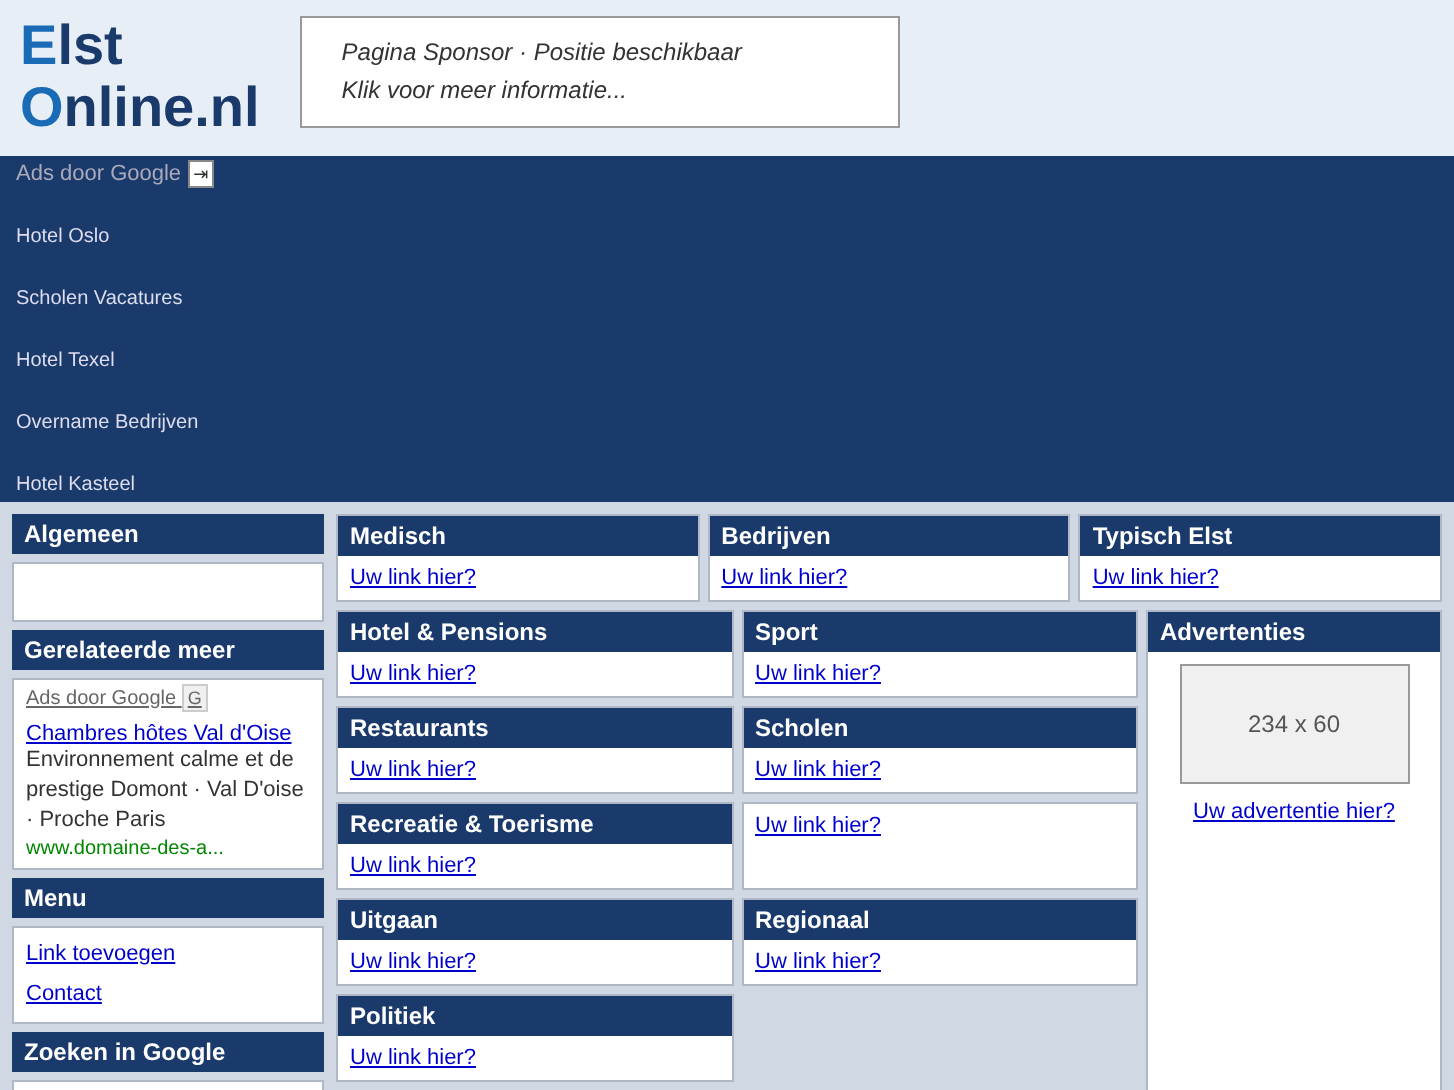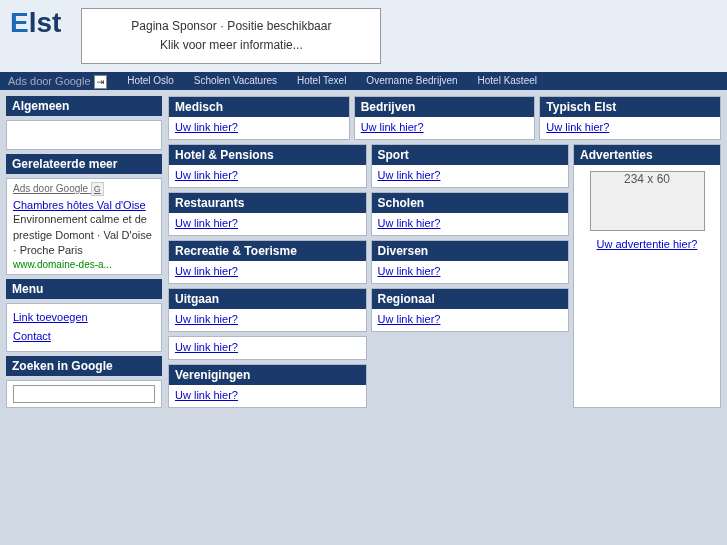--- a/index.html
+++ b/index.html
@@ -5,24 +5,24 @@
     * { margin: 0; padding: 0; box-sizing: border-box; }
     body { font-family: Arial, sans-serif; font-size: 12px; background: #d0d8e4; width: 727px; }
 
     a { color: #00c; text-decoration: underline; font-size: 11px; }
 
     
     #header { display: flex; align-items: flex-start; padding: 8px 10px; background: #e8eef5; }
     #logo { font-size: 28px; font-weight: bold; color: #1a3a6b; line-height: 1.1; margin-right: 20px; }
     #logo span.e { color: #1a6bb5; }
     #logo span.o { color: #1a6bb5; }
-    #sponsor-box { border: 1px solid #999; background: #fff; padding: 8px 20px; text-align: center; font-size: 12px; color: #333; line-height: 1.6; min-width: 300px; }
-
-    
-    #adbar { background: #1a3a6b; padding: 3px 8px; display: flex; align-items: flex-start; gap: 20px; flex-wrap: wrap; }
+    #sponsor-box { border: 1px solid #999; background: #fff; padding: 8px 20px; text-align: left; font-size: 12px; color: #333; line-height: 1.6; min-width: 300px; font-style: italic; }
+
+    
+    #adbar { background: #1a3a6b; padding: 3px 8px; display: flex; align-items: flex-start; gap: 20px; flex-wrap: wrap; flex-direction: column; }
     #adbar span { color: #aab; font-size: 11px; }
     #adbar a { color: #dde; font-size: 10px; text-decoration: none; }
 
     
     #main { display: flex; gap: 0; padding: 6px; gap: 6px; }
 
     
     #sidebar { width: 156px; flex-shrink: 0; display: flex; flex-direction: column; gap: 4px; }
 
     .sidebar-section-title { background: #1a3a6b; color: #fff; font-weight: bold; font-size: 12px; padding: 3px 6px; }
@@ -45,35 +45,36 @@
     #content { flex: 1; display: flex; flex-direction: column; gap: 4px; }
 
     .cat-block { background: #fff; border: 1px solid #b0b8c8; }
     .cat-title { background: #1a3a6b; color: #fff; font-weight: bold; font-size: 12px; padding: 3px 6px; }
     .cat-body { padding: 3px 6px 5px 6px; }
     .cat-body a { color: #00c; font-size: 11px; }
 
     
     .ad-block { background: #fff; border: 1px solid #b0b8c8; }
     .ad-block .ad-title { background: #1a3a6b; color: #fff; font-weight: bold; font-size: 12px; padding: 3px 6px; }
-    .ad-banner { border: 1px solid #999; width: 115px; height: 60px; background: #f0f0f0; display: flex; align-items: flex-start; justify-content: center; font-size: 12px; color: #555; margin: 6px auto; }
+    .ad-banner { border: 1px solid #999; width: 115px; height: 60px; background: #f0f0f0; display: flex; align-items: center; justify-content: center; font-size: 12px; color: #555; margin: 6px auto; }
     .ad-link { text-align: center; padding-bottom: 4px; }
     .ad-link a { font-size: 11px; color: #00c; }
 
     
     .content-row { display: flex; gap: 4px; }
     .content-row .cat-block { flex: 1; }
     .right-panel { width: 148px; flex-shrink: 0; }
   </style>
 </head>
 <body>
 
 <div id="header">
   <div id="logo">
     <div><span class="e">E</span><span>lst</span></div>
+    <div><span class="o">O</span><span>nline.nl</span></div>
   </div>
   <div id="sponsor-box">
     <div>Pagina Sponsor · Positie beschikbaar</div>
     <div>Klik voor meer informatie...</div>
   </div>
 </div>
 
 <div id="adbar">
   <span>Ads door Google <span style="background:#fff;color:#333;font-size:9px;padding:1px 2px;border:1px solid #888;">⇥</span></span>
   <a href="#">Hotel Oslo</a>
@@ -155,38 +156,38 @@
             <div class="cat-body"><a href="#">Uw link hier?</a></div>
           </div>
         </div>
 
         <div class="content-row">
           <div class="cat-block">
             <div class="cat-title">Recreatie &amp; Toerisme</div>
             <div class="cat-body"><a href="#">Uw link hier?</a></div>
           </div>
           <div class="cat-block">
-            <div class="cat-title">Diversen</div>
             <div class="cat-body"><a href="#">Uw link hier?</a></div>
           </div>
         </div>
 
         <div class="content-row">
           <div class="cat-block">
             <div class="cat-title">Uitgaan</div>
             <div class="cat-body"><a href="#">Uw link hier?</a></div>
           </div>
           <div class="cat-block">
             <div class="cat-title">Regionaal</div>
             <div class="cat-body"><a href="#">Uw link hier?</a></div>
           </div>
         </div>
 
         <div class="content-row">
           <div class="cat-block" style="max-width:calc(50% - 2px);">
+            <div class="cat-title">Politiek</div>
             <div class="cat-body"><a href="#">Uw link hier?</a></div>
           </div>
         </div>
 
         <div class="content-row">
           <div class="cat-block" style="max-width:calc(50% - 2px);">
             <div class="cat-title">Verenigingen</div>
             <div class="cat-body"><a href="#">Uw link hier?</a></div>
           </div>
         </div>

